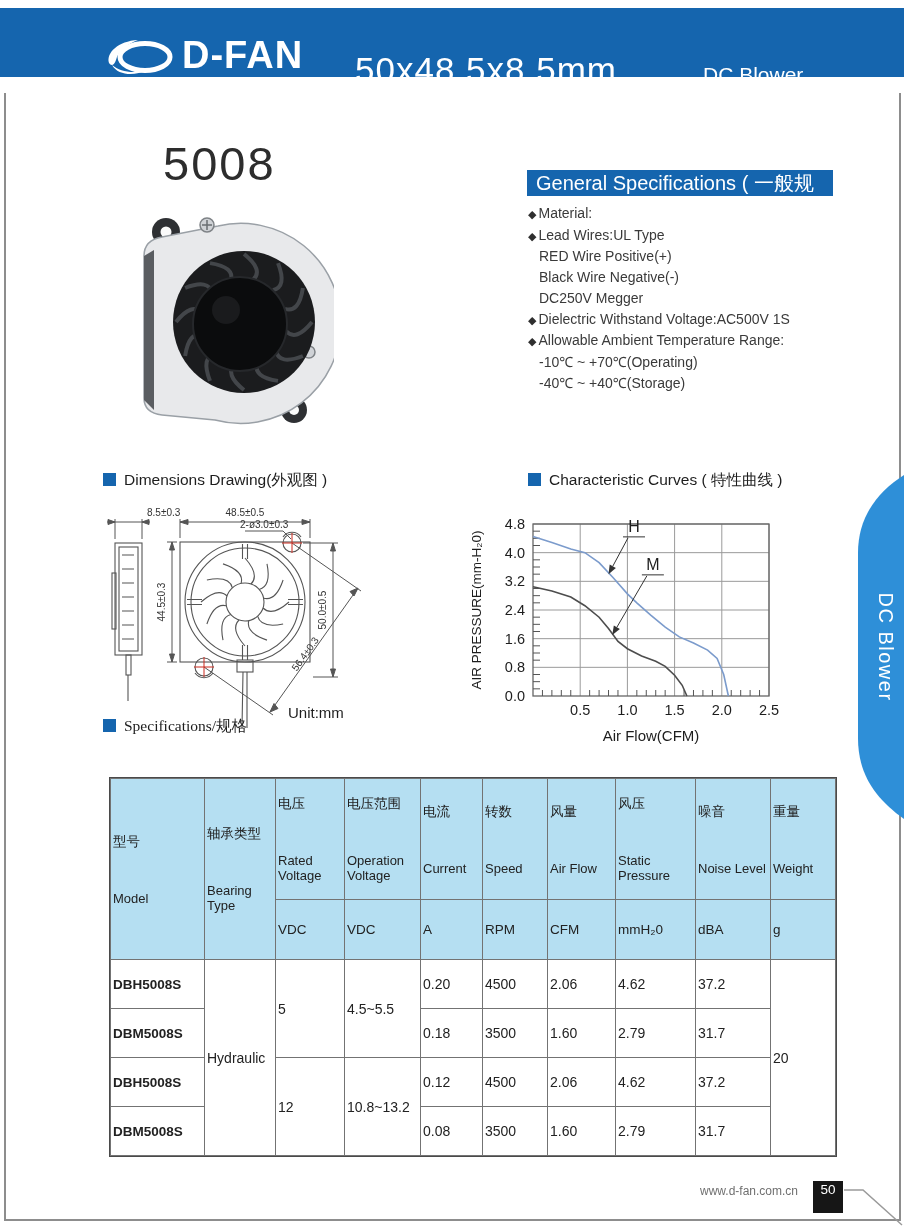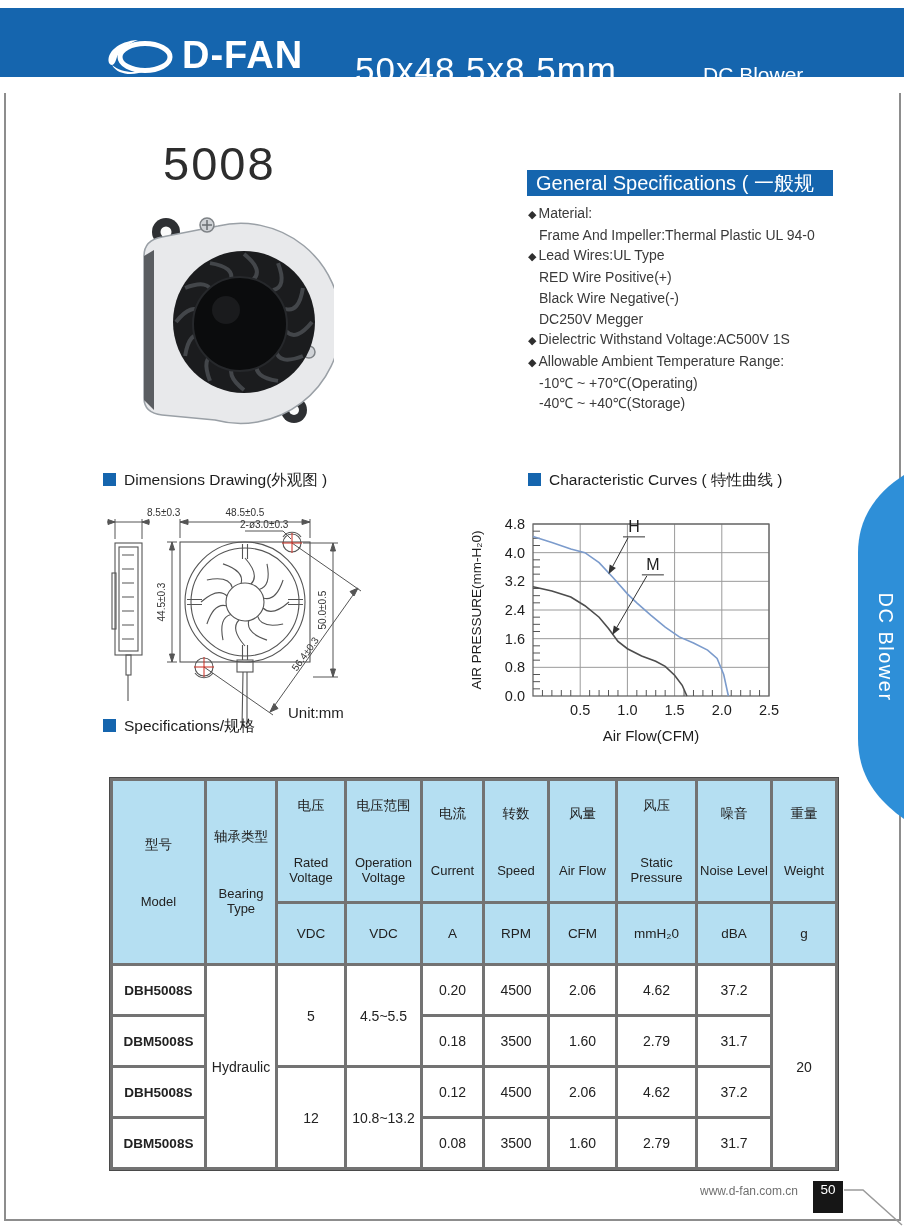--- a/index.html
+++ b/index.html
@@ -28,21 +28,21 @@
 
   
   .section-title{font-size:15.5px;color:#1d1d1d;font-weight:500;}
   .sq{display:inline-block;width:13px;height:13px;background:#1565ae;margin-right:8px;position:relative;top:1px;}
 
   
   text{font-family:"Liberation Sans",sans-serif;}
 
   
   .spec-table{border-collapse:collapse;table-layout:fixed;width:725px;background:#fff;}
-  .spec-table th,.spec-table td{border:3px solid #737373;text-align:center;vertical-align:middle;
+  .spec-table th,.spec-table td{border:1px solid #737373;text-align:left;vertical-align:middle;
     padding:16px 2px;overflow:hidden;}
   .spec-table th{background:#b5dff2;font-weight:400;font-size:13.5px;color:#222;}
   .spec-table td{font-size:14px;color:#222;}
   .spec-table .r1 th{height:55px;}
   .spec-table .r2 th{height:27px;}
   .spec-table tbody tr{height:23px;}
   .spec-table td.model-cell{font-weight:600;font-size:13.5px;margin-left:42px;}
   .spec-table .cn{font-size:13.5px;}
   .spec-table .en{font-size:13px;line-height:15px;margin-top:40px;}
   .spec-table{outline:1px solid #4a4a4a;}
@@ -97,21 +97,20 @@
         <path d="M122,54 Q142,70 131,80" fill="none" stroke="#43464a" stroke-width="4" transform="rotate(330 122 122)"></path>
       </g>
     <circle cx="118" cy="124" r="47" fill="#0b0c0d"></circle>
     <circle cx="118" cy="124" r="47" fill="none" stroke="#26282b" stroke-width="2"></circle>
     <circle cx="104" cy="110" r="14" fill="#1a1b1d"></circle>
   </svg>
 
   <div class="abs gs-titlebar">General Specifications ( 一般规格 )</div>
   <div class="abs gs-list" id="gs-list">
       <div class="gs-item"><span class="blt">◆</span><span>Material:</span></div>
-      <div class="gs-item nobullet"><span>Frame And Impeller:Thermal Plastic UL 94-0</span></div>
       <div class="gs-item"><span class="blt">◆</span><span>Lead Wires:UL Type</span></div>
       <div class="gs-item nobullet"><span>RED Wire Positive(+)</span></div>
       <div class="gs-item nobullet"><span>Black Wire Negative(-)</span></div>
       <div class="gs-item nobullet"><span>DC250V Megger</span></div>
       <div class="gs-item"><span class="blt">◆</span><span>Dielectric Withstand Voltage:AC500V 1S</span></div>
       <div class="gs-item"><span class="blt">◆</span><span>Allowable Ambient Temperature Range:</span></div>
       <div class="gs-item nobullet"><span>-10℃ ~ +70℃(Operating)</span></div>
       <div class="gs-item nobullet"><span>-40℃ ~ +40℃(Storage)</span></div>
     </div>
 
@@ -278,21 +277,21 @@
       <polygon points="145.296,138.08333333333331 152.8577691851967,132.0775322385742 146.81349235938282,128.54670830457107" fill="#333"></polygon>
       <text x="14" y="113" text-anchor="middle" font-size="13.5" fill="#1d1d1d" transform="rotate(-90 14 113)">AIR PRESSURE(mm-H₂0)</text>
       <text x="184" y="244" text-anchor="middle" font-size="15" fill="#1d1d1d">Air Flow(CFM)</text>
     </svg>
 
   <svg class="abs" style="left:846px;top:473px;" width="58" height="350" viewBox="0 0 58 350">
     <path d="M58,2 C30,20 12,45 12,80 L12,265 C12,302 30,326 58,346 Z" fill="#2e8fd8"></path>
     <text x="33" y="174" transform="rotate(90 33 174)" text-anchor="middle" fill="#ffffff" font-size="20" letter-spacing="1.5">DC Blower</text>
   </svg>
 
-  <div class="abs section-title" style="left:103px;top:716px;">
+  <div class="abs section-title" style="left:103px;top:716px;font-family:Liberation Serif, serif;">
     <span class="sq"></span><span>Specifications/规格</span>
   </div>
   <table class="abs spec-table" style="left:110px;top:778px;" id="spec-table">
     <colgroup id="spec-cols">
         <col style="width: 94px;">
         <col style="width: 71px;">
         <col style="width: 69px;">
         <col style="width: 76px;">
         <col style="width: 62px;">
         <col style="width: 65px;">

